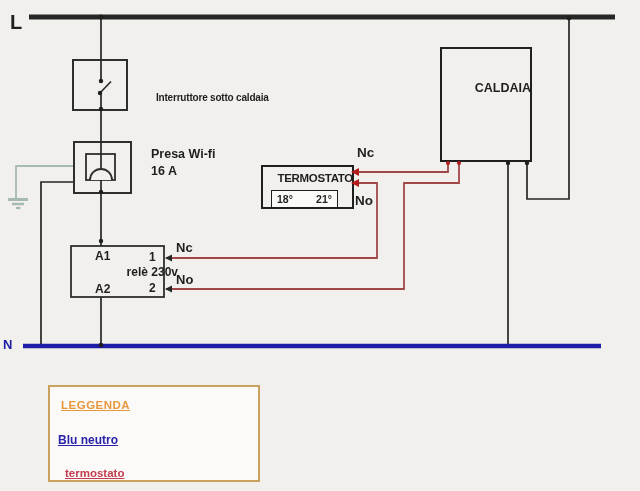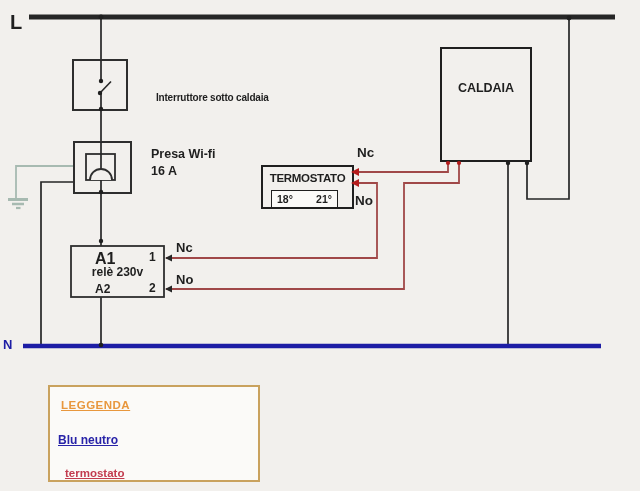--- a/index.html
+++ b/index.html
@@ -1,20 +1,20 @@
 <!DOCTYPE html>
 <html><head>
 <meta charset="utf-8">
 <style>
   html,body{margin:0;padding:0;}
   body{font-family:"Liberation Sans",sans-serif;background:#e8e6e3;}
   .canvas{position:relative;width:640px;height:491px;background:#f2f0ed;overflow:hidden;}
   .canvas svg{position:absolute;left:0;top:0;}
   .lbl{position:absolute;font-weight:700;color:#1f1f1f;white-space:nowrap;line-height:1.25;}
-  .ctr{text-align:center;}
+  .ctr{text-align:right;}
   .legend-box{position:absolute;left:48px;top:385px;width:208px;height:93px;
               border:2px solid #c9a25e;background:#fbfaf8;}
   .legend-box .lg{position:absolute;font-weight:700;white-space:nowrap;text-decoration:underline;}
   .disp{position:absolute;left:271px;top:190px;width:67px;height:14px;
         border:1.6px solid #1f1f1f;box-sizing:border-box;background:#fbfaf8;
         display:flex;justify-content:space-between;align-items:center;
         padding:8px 5px;font-weight:700;font-size:10.5px;color:#1f1f1f;}
 </style>
 </head>
 <body>
@@ -91,22 +91,22 @@
   <div class="lbl ctr" style="left:262px;top:171px;width:91px;font-size:11.5px;letter-spacing:-0.3px;">TERMOSTATO</div>
   <div class="disp">
     <span>18°</span>
     <span>21°</span>
   </div>
   <div class="lbl" style="left:357px;top:145px;font-size:13.5px;">Nc</div>
   <div class="lbl" style="left:355px;top:193px;font-size:13.5px;">No</div>
 
   <div class="lbl ctr" style="left:441px;top:81px;width:90px;font-size:12.5px;">CALDAIA</div>
 
-  <div class="lbl" style="left:95px;top:249px;font-size:16px;">A1</div>
-  <div class="lbl ctr" style="left:71px;top:265px;width:93px;font-size:12px;">relè 230v</div>
+  <div class="lbl" style="left:95px;top:249px;font-size:12px;">A1</div>
+  <div class="lbl ctr" style="left:85px;top:265px;width:93px;font-size:12px;">relè 230v</div>
   <div class="lbl" style="left:95px;top:282px;font-size:12px;">A2</div>
   <div class="lbl" style="left:149px;top:250px;font-size:12px;">1</div>
   <div class="lbl" style="left:149px;top:281px;font-size:12px;">2</div>
   <div class="lbl" style="left:176px;top:240px;font-size:13px;">Nc</div>
   <div class="lbl" style="left:176px;top:272px;font-size:13px;">No</div>
 
   <div class="legend-box" style="border-color: rgb(201, 162, 94);">
     <div class="lg" style="left: 11px; top: 12px; font-size: 11.5px; letter-spacing: 0.5px; color: rgb(232, 151, 61);">LEGGENDA</div>
     <div class="lg" style="left: 8px; top: 46px; font-size: 12px; color: rgb(40, 35, 168);">Blu neutro</div>
     <div class="lg" style="left: 15px; top: 80px; font-size: 11.5px; color: rgb(194, 59, 78);">termostato</div>

